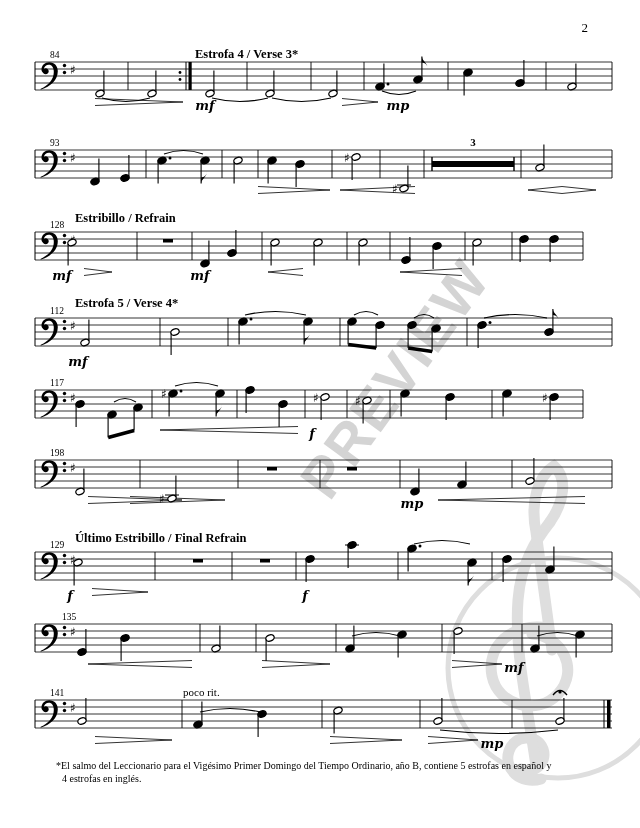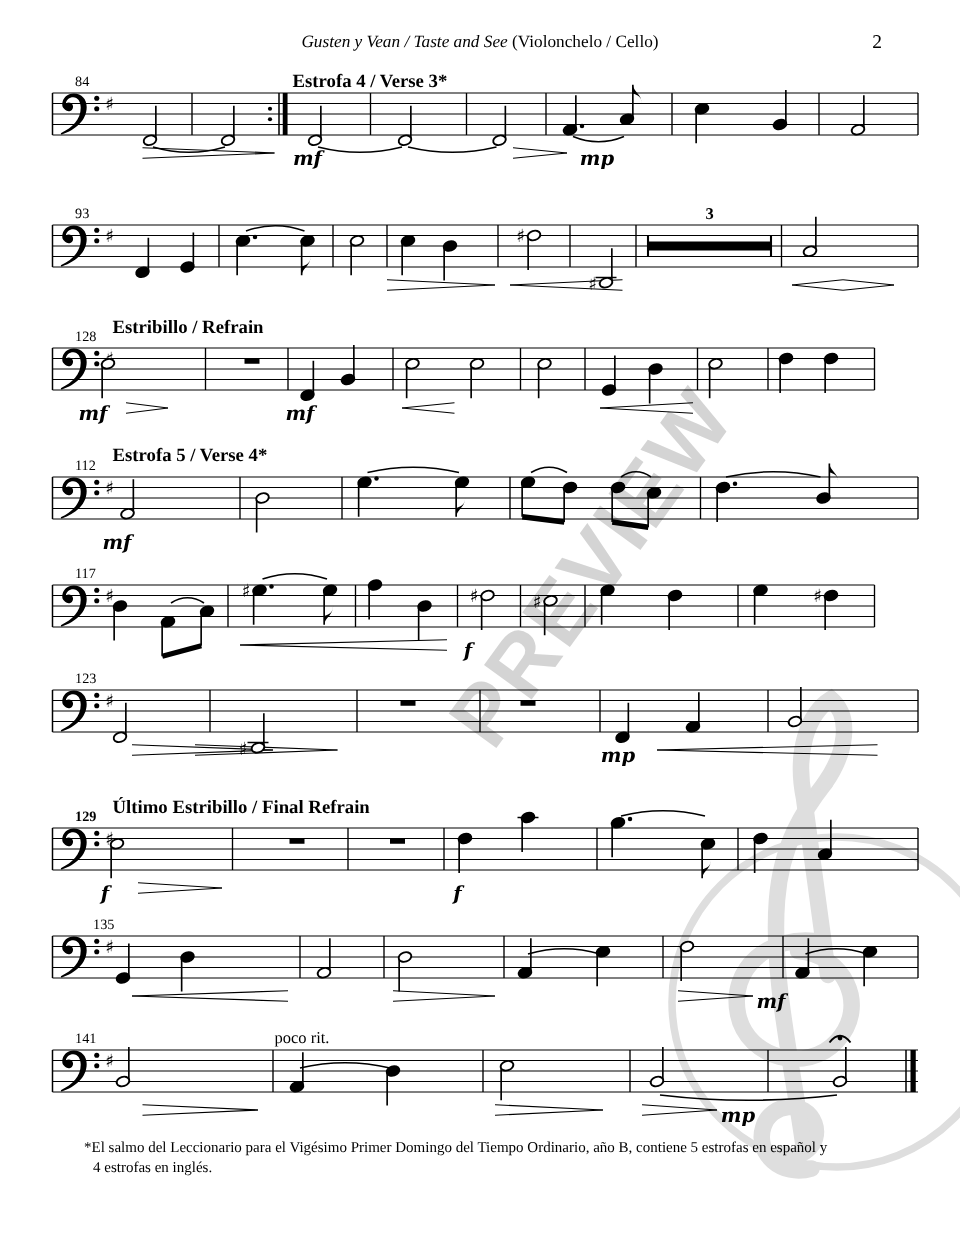--- a/index.html
+++ b/index.html
@@ -25,21 +25,20 @@
   .mr-t{font:bold 11px "Liberation Serif",serif;}
   .footnote{position:absolute;left:56px;top:760px;width:534px;font-size:10px;line-height:12.5px;z-index:2;}
   .footnote .fn2{margin-left:6px;}
   .footnote .fn3{margin-left:6px;font-style:italic;}
 </style>
 </head>
 <body>
 
 <div class="page">
 
-  <div class="hdr-title"><span class="it">Gusten y Vean / Taste and See</span><span> (Violonchelo / Cello)</span></div>
   <div class="pagenum">2</div>
 
   <div class="wm-text">PREVIEW</div>
 
   <svg class="wm-logo" width="640" height="828" viewBox="0 0 640 828">
     <g stroke="#dedede" fill="none">
       <circle cx="558" cy="668" r="110" stroke-width="5"></circle>
       <g stroke-width="11" stroke-linecap="round">
         <path d="M541,779 c-20,6 -38,-10 -32,-28 c5,-16 28,-18 34,-2 c5,14 -10,26 -22,20"></path>
         <path d="M536,766 c-8,-58 -22,-116 -18,-166 c3,-38 18,-60 32,-78"></path>
@@ -333,21 +332,21 @@
           <text x="545" y="27.5" text-anchor="middle" dominant-baseline="central" class="acc-t">♯</text>
           <ellipse cx="554" cy="27" rx="4.3" ry="3.1" fill="#000" stroke="#000" stroke-width="1.3" transform="rotate(-18 554 27)"></ellipse>
           <line x1="550.1" y1="28.5" x2="550.1" y2="50" stroke="#000" stroke-width="1.1"></line>
           <line x1="583" y1="20" x2="583" y2="48" stroke="#000" stroke-width="0.9"></line>
           <line x1="160" y1="60" x2="298" y2="56.5" stroke="#000" stroke-width="0.8"></line>
           <line x1="160" y1="60" x2="298" y2="63.5" stroke="#000" stroke-width="0.8"></line>
           <text x="312" y="68" text-anchor="middle" class="dyn-t">f</text>
         </svg>
       </div>
       <div class="system" style="top: 0px;">
-        <div class="mnum" style="top: 448px;">123</div>
+        <div class="mnum" style="top: 448px;">198</div>
         <svg width="640" height="76" class="staff-svg" style="top: 440px;">
           <line x1="35" y1="20" x2="612" y2="20" stroke="#000" stroke-width="0.8"></line>
           <line x1="35" y1="27" x2="612" y2="27" stroke="#000" stroke-width="0.8"></line>
           <line x1="35" y1="34" x2="612" y2="34" stroke="#000" stroke-width="0.8"></line>
           <line x1="35" y1="41" x2="612" y2="41" stroke="#000" stroke-width="0.8"></line>
           <line x1="35" y1="48" x2="612" y2="48" stroke="#000" stroke-width="0.8"></line>
           <line x1="35" y1="20" x2="35" y2="48" stroke="#000" stroke-width="1"></line>
           <path d="M2.5,7.8 C2.5,3.2 6,0.3 10.2,0.3 C15.5,0.3 18.8,4.2 18.8,9.3 C18.8,18.3 11.2,24.6 2.2,27.6 C1.6,27.8 1.3,27 1.8,26.7 C9.2,23.2 14.8,17.8 14.8,9.9 C14.8,5.5 12.8,2.8 9.8,2.8 C7.2,2.8 5.2,4.6 4.9,7 C5.9,6.1 7.5,6 8.6,6.9 C10,8 10.1,10.1 8.9,11.3 C7.7,12.5 5.6,12.4 4.4,11.2 C3.2,10 2.5,9.2 2.5,7.8 Z" fill="#000" transform="translate(39,20)"></path>
           <circle cx="64.5" cy="23.5" r="1.7" fill="#000"></circle>
           <circle cx="64.5" cy="30.5" r="1.7" fill="#000"></circle>
@@ -375,21 +374,21 @@
           <line x1="465.9" y1="43" x2="465.9" y2="21.5" stroke="#000" stroke-width="1.1"></line>
           <line x1="438" y1="60" x2="585" y2="56.5" stroke="#000" stroke-width="0.8"></line>
           <line x1="438" y1="60" x2="585" y2="63.5" stroke="#000" stroke-width="0.8"></line>
           <line x1="512" y1="20" x2="512" y2="48" stroke="#000" stroke-width="0.9"></line>
           <ellipse cx="530" cy="41" rx="4.3" ry="3.1" fill="#fff" stroke="#000" stroke-width="1.3" transform="rotate(-18 530 41)"></ellipse>
           <line x1="533.9" y1="39.5" x2="533.9" y2="18" stroke="#000" stroke-width="1.1"></line>
           <line x1="612" y1="20" x2="612" y2="48" stroke="#000" stroke-width="0.9"></line>
         </svg>
       </div>
       <div class="system" style="top: 0px;">
-        <div class="mnum" style="top: 540px; font-weight: bold;">129</div>
+        <div class="mnum" style="top: 540px;">129</div>
         <div class="slabel" style="left: 75px; top: 531px;">Último Estribillo / Final Refrain</div>
         <svg width="640" height="76" class="staff-svg" style="top: 532px;">
           <line x1="35" y1="20" x2="612" y2="20" stroke="#000" stroke-width="0.8"></line>
           <line x1="35" y1="27" x2="612" y2="27" stroke="#000" stroke-width="0.8"></line>
           <line x1="35" y1="34" x2="612" y2="34" stroke="#000" stroke-width="0.8"></line>
           <line x1="35" y1="41" x2="612" y2="41" stroke="#000" stroke-width="0.8"></line>
           <line x1="35" y1="48" x2="612" y2="48" stroke="#000" stroke-width="0.8"></line>
           <line x1="35" y1="20" x2="35" y2="48" stroke="#000" stroke-width="1"></line>
           <path d="M2.5,7.8 C2.5,3.2 6,0.3 10.2,0.3 C15.5,0.3 18.8,4.2 18.8,9.3 C18.8,18.3 11.2,24.6 2.2,27.6 C1.6,27.8 1.3,27 1.8,26.7 C9.2,23.2 14.8,17.8 14.8,9.9 C14.8,5.5 12.8,2.8 9.8,2.8 C7.2,2.8 5.2,4.6 4.9,7 C5.9,6.1 7.5,6 8.6,6.9 C10,8 10.1,10.1 8.9,11.3 C7.7,12.5 5.6,12.4 4.4,11.2 C3.2,10 2.5,9.2 2.5,7.8 Z" fill="#000" transform="translate(39,20)"></path>
           <circle cx="64.5" cy="23.5" r="1.7" fill="#000"></circle>

